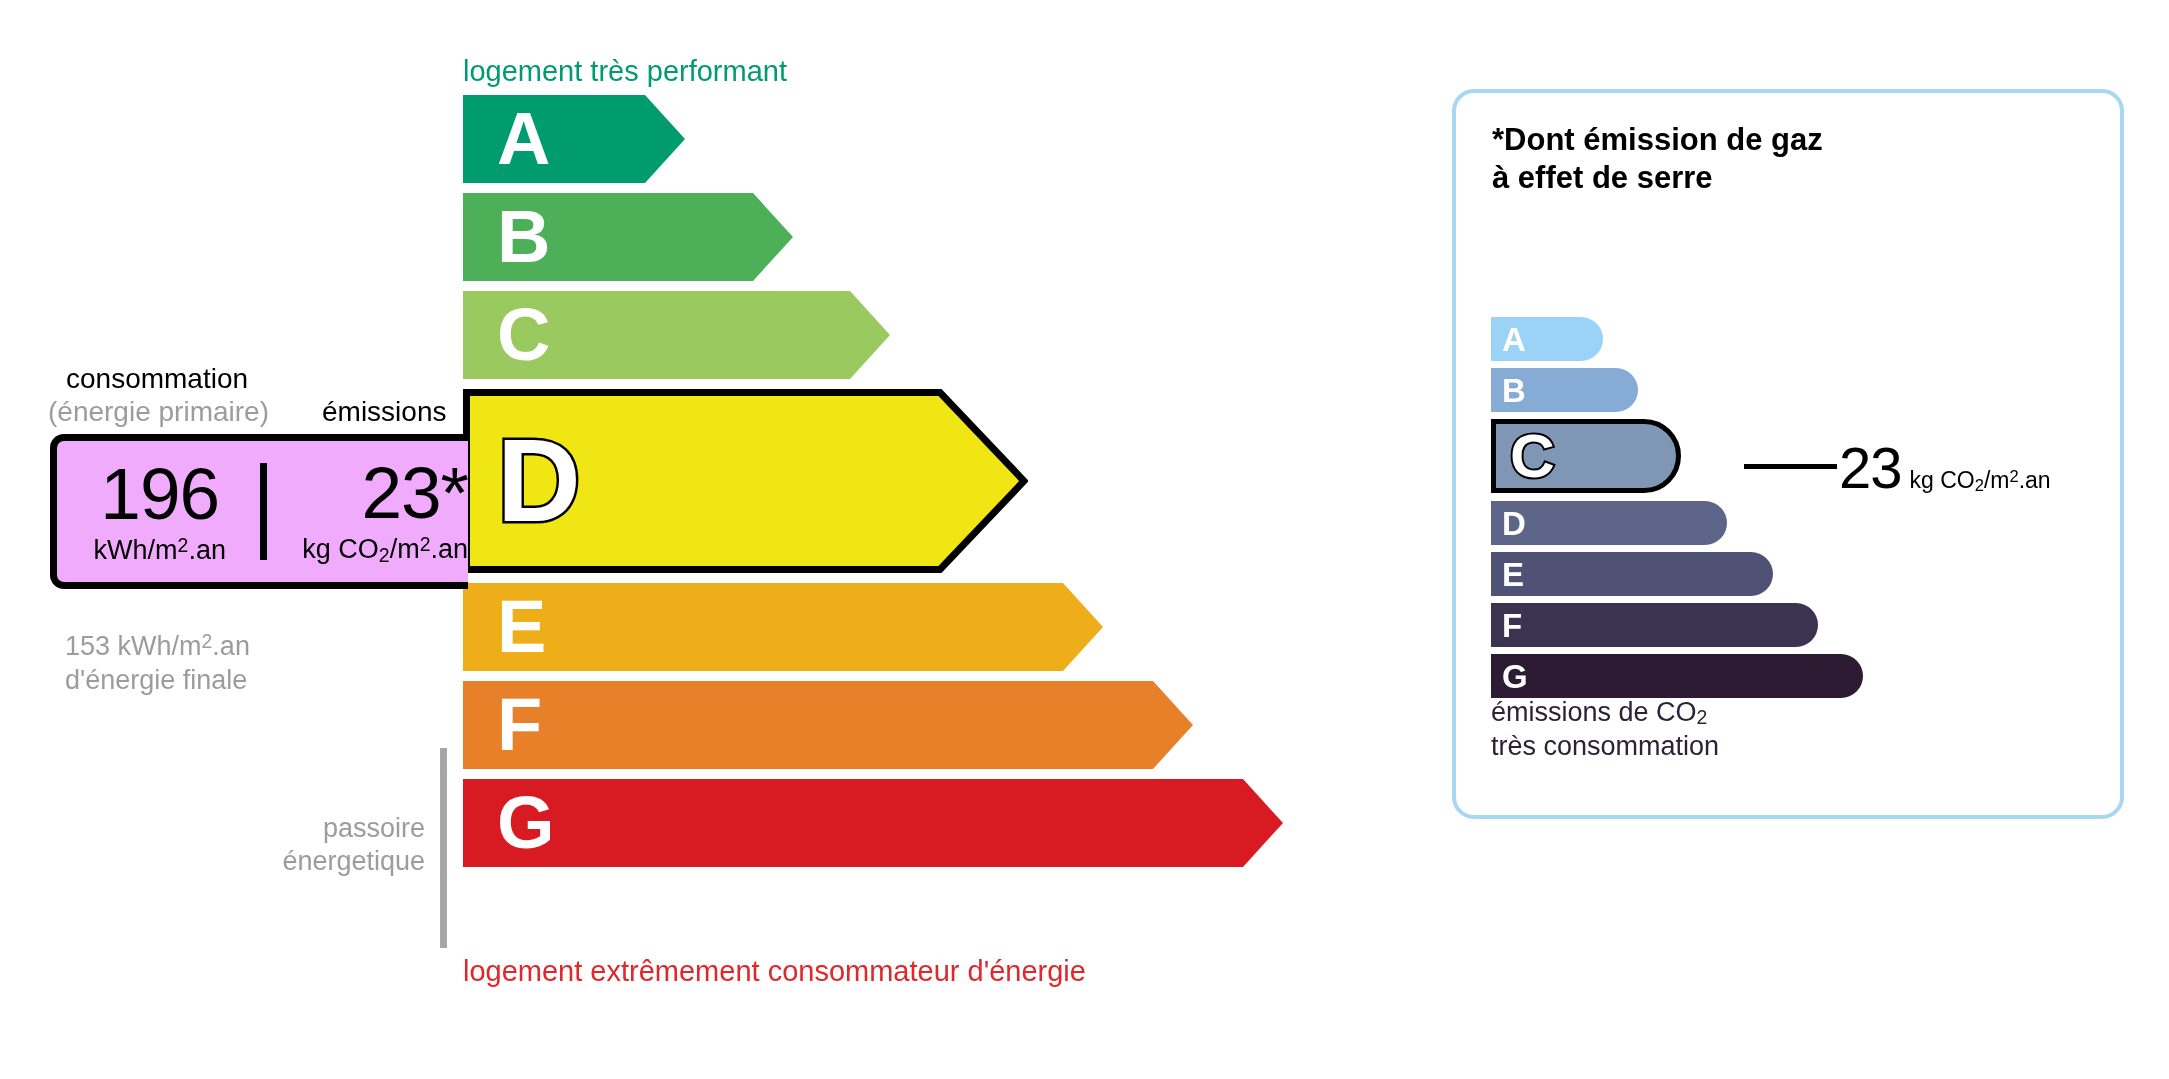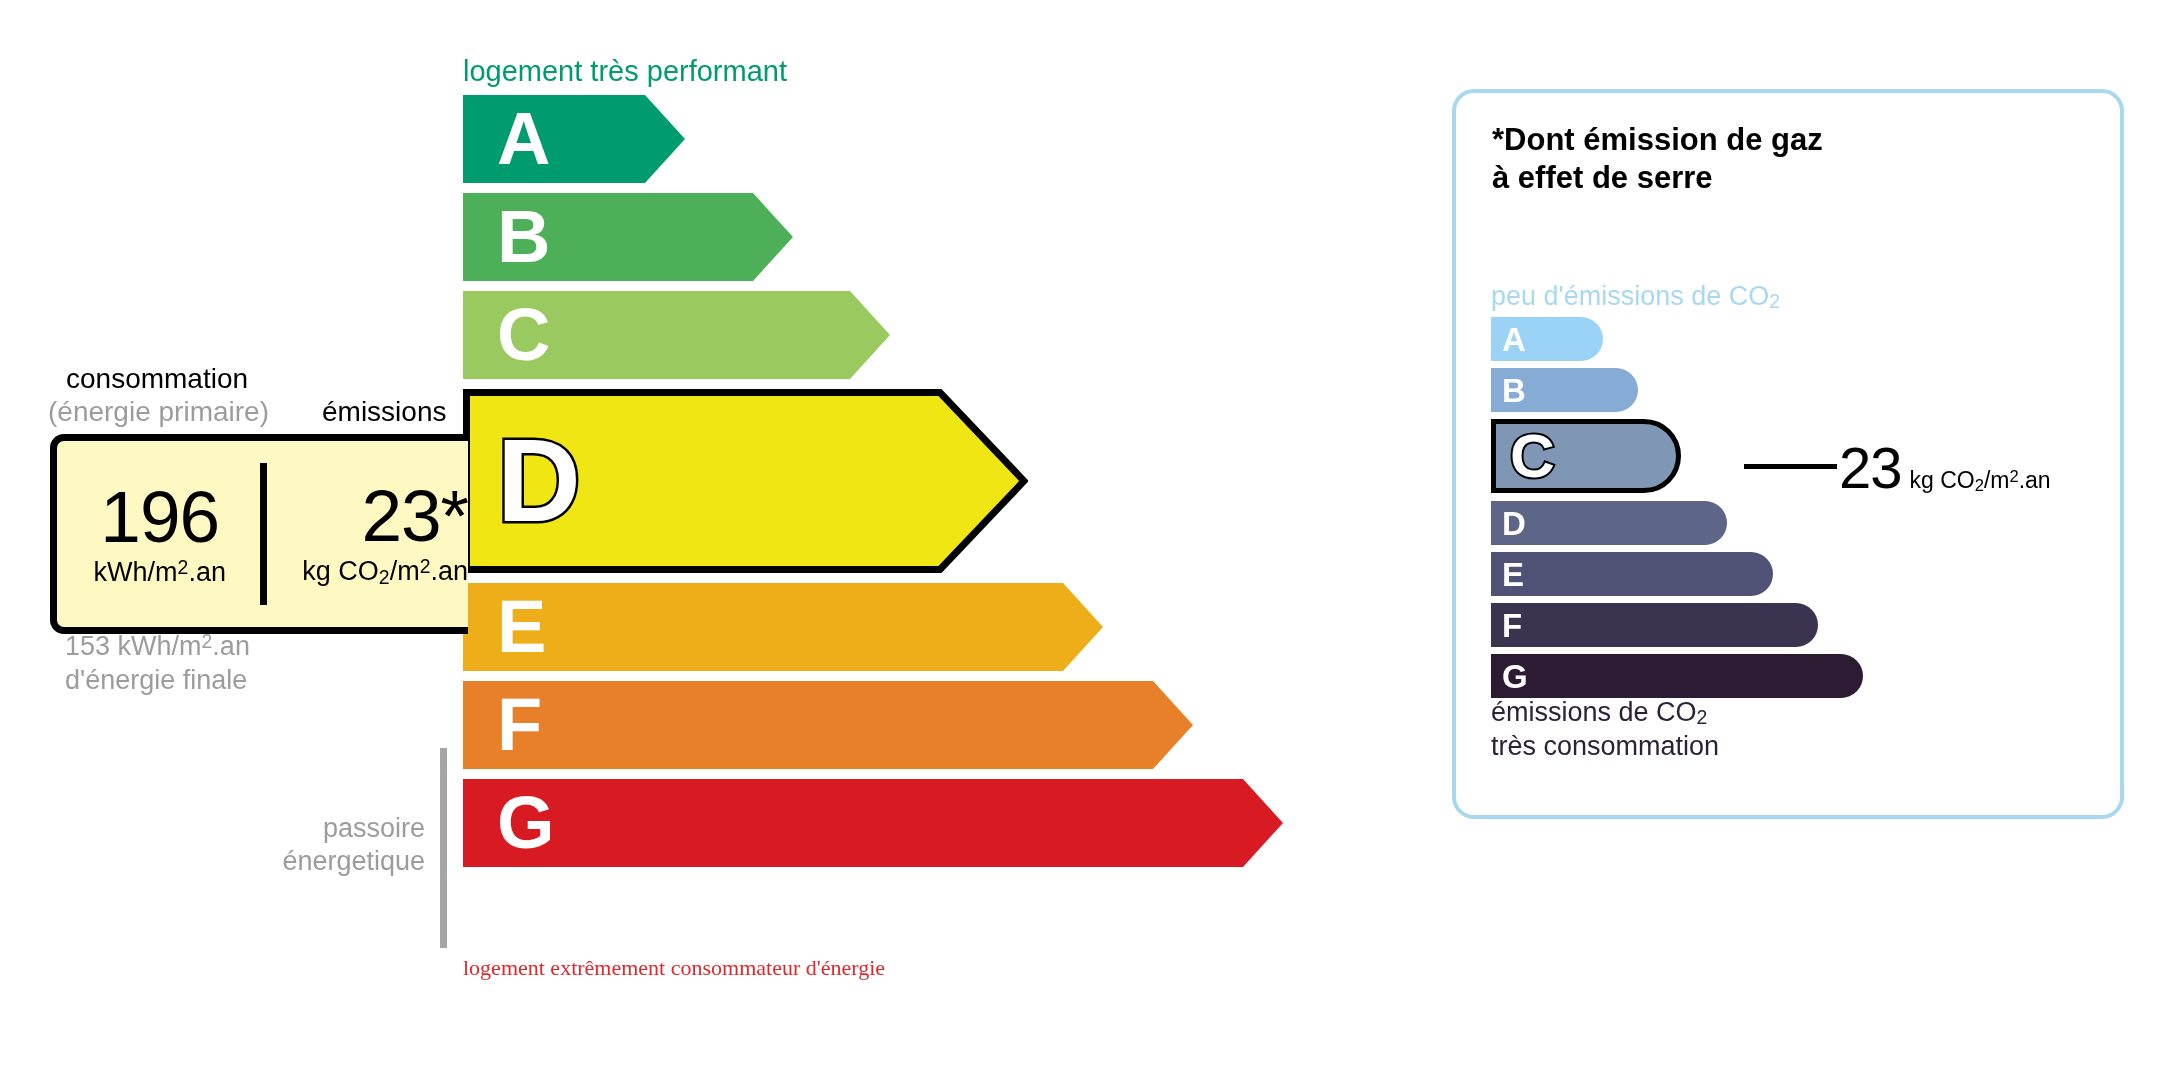--- a/index.html
+++ b/index.html
@@ -28,24 +28,23 @@
     left: 463px;
     top: 55px;
     font-size: 29px;
     color: #009b6e;
     white-space: nowrap;
   }
   .bottom-caption {
     position: absolute;
     left: 463px;
     top: 955px;
-    font-size: 22px;
+    font-size: 29px;
     color: #e0272b;
     white-space: nowrap;
-    font-family: Liberation Serif, serif;
   }
 
   
   #bands {
     position: absolute;
     left: 463px;
     top: 95px;
     width: 800px;
     height: 860px;
   }
@@ -80,22 +79,22 @@
     -webkit-text-stroke: 5px #000000;
     paint-order: stroke fill;
   }
 
   
   #value-box {
     position: absolute;
     left: 50px;
     top: 434px;
     width: 418px;
-    height: 200px;
-    background: #fef9c3;
+    height: 155px;
+    background: #f0abfc;
     border: 7px solid #000000;
     border-right: none;
     border-radius: 14px 0 0 14px;
     box-sizing: border-box;
     z-index: 4;
   }
   #value-divider {
     position: absolute;
     left: 50%;
     top: 22px;
@@ -375,21 +374,20 @@
   <div class="bottom-caption">logement extrêmement consommateur d'énergie</div>
 </div>
 
 <div id="ges-panel">
 
   <div id="ges-title">
     <span>*Dont émission de gaz</span><br>
     <span>à effet de serre</span>
   </div>
 
-  <div id="ges-top-caption"><span>peu d'émissions de CO</span><span class="sub">2</span></div>
 
   <div id="ges-bars">
 
     <div class="ges-bar" id="ges-bar-A" style="top:0px; width:112px; background:#9ad3f5;">
       <span class="gletter">A</span>
     </div>
 
     <div class="ges-bar" id="ges-bar-B" style="top:51px; width:147px; background:#86abd4;">
       <span class="gletter">B</span>
     </div>

